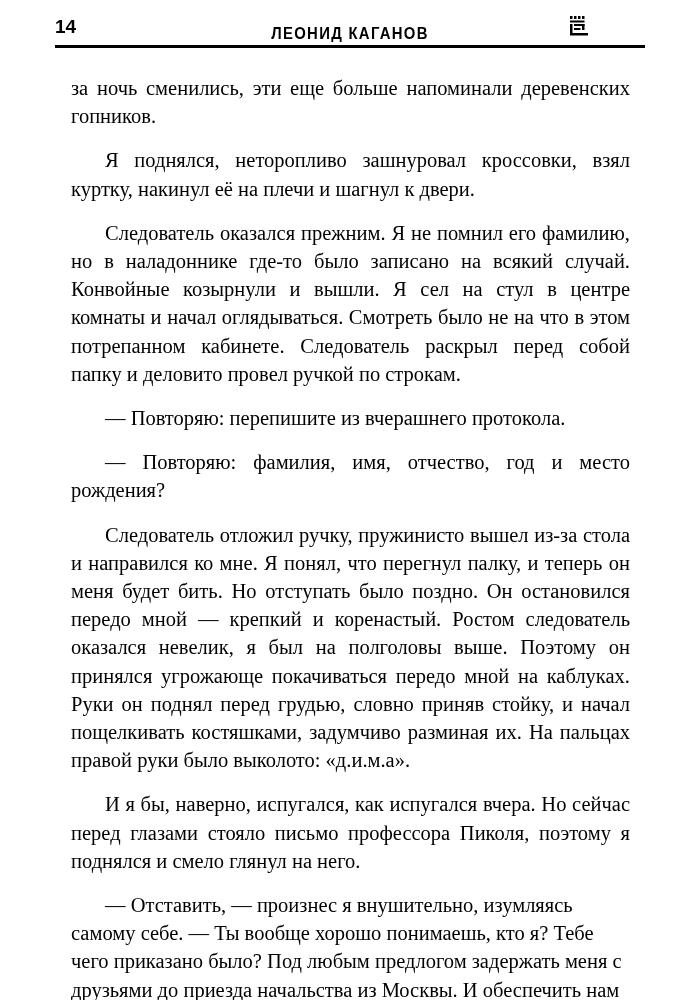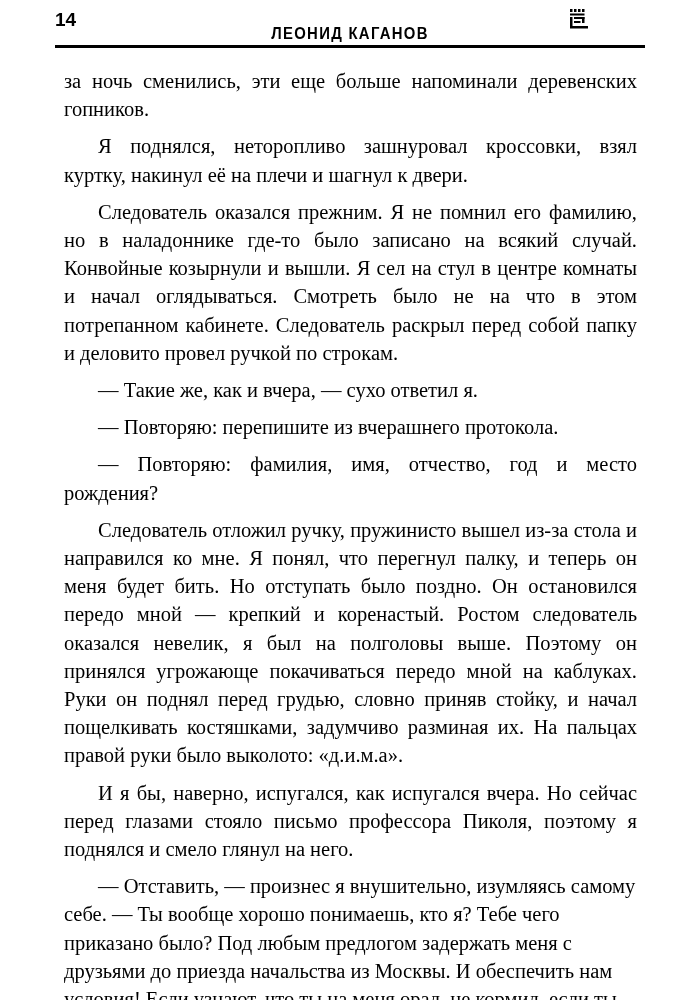--- a/index.html
+++ b/index.html
@@ -29,21 +29,21 @@
   .running-head {
     position: absolute;
     left: 55px;
     top: 18px;
     width: 590px;
     height: 30px;
     display: flex;
     align-items: flex-end;
     justify-content: space-between;
     border-bottom: 3px solid #000;
-    padding-bottom: 15px;
+    padding-bottom: 8px;
     box-sizing: border-box;
   }
   .folio {
     font-family: "Liberation Sans", "DejaVu Sans", sans-serif;
     font-weight: bold;
     font-size: 19px;
     line-height: 20px;
     letter-spacing: 0px;
     flex: 0 0 auto;
   }
@@ -70,21 +70,21 @@
   .head-mark svg { display: block; }
 
   
   .body-text {
     position: absolute;
     left: 55px;
     top: 58px;
     width: 591px;
   }
   p {
-    margin: 9px;
+    margin: 16px;
     font-size: 20.5px;
     line-height: 28.2px;
     text-align: justify;
     text-justify: inter-word;
     text-indent: 34px;
     hyphens: manual;
     word-spacing: 0px;
   }
   p.no-indent { text-indent: 0; }
   p.dialog { text-indent: 34px; }
@@ -111,21 +111,20 @@
         <rect x="5" y="13" width="6.5" height="2" fill="#000"></rect>
         <rect x="1" y="18" width="18" height="2.5" fill="#000"></rect>
       </svg>
     </span>
   </div>
 
   <div class="body-text">
     <p class="no-indent">за ночь сменились, эти еще больше напоминали деревенских гопников.</p>
     <p>Я поднялся, неторопливо зашнуровал кроссовки, взял куртку, накинул её на плечи и шагнул к двери.</p>
     <p>Следователь оказался прежним. Я не помнил его фамилию, но в наладоннике где-то было записано на всякий случай. Конвойные козырнули и вышли. Я сел на стул в центре комнаты и начал оглядываться. Смотреть было не на что в этом потрепанном кабинете. Следователь раскрыл перед собой папку и деловито провел ручкой по строкам.</p>
-    <p class="dialog">— Такие же, как и вчера, — сухо ответил я.</p>
     <p class="dialog">— Повторяю: перепишите из вчерашнего протокола.</p>
     <p class="dialog">— Повторяю: фамилия, имя, отчество, год и место рождения?</p>
     <p>Следователь отложил ручку, пружинисто вышел из-за стола и направился ко мне. Я понял, что перегнул палку, и теперь он меня будет бить. Но отступать было поздно. Он остановился передо мной — крепкий и коренастый. Ростом следователь оказался невелик, я был на полголовы выше. Поэтому он принялся угрожающе покачиваться передо мной на каблуках. Руки он поднял перед грудью, словно приняв стойку, и начал пощелкивать костяшками, задумчиво разминая их. На пальцах правой руки было выколото: «д.и.м.а».</p>
     <p>И я бы, наверно, испугался, как испугался вчера. Но сейчас перед глазами стояло письмо профессора Пиколя, поэтому я поднялся и смело глянул на него.</p>
     <p class="dialog">— Отставить, — произнес я внушительно, изумляясь самому себе. — Ты вообще хорошо понимаешь, кто я? Тебе чего приказано было? Под любым предлогом задержать меня с друзьями до приезда начальства из Москвы. И обеспечить нам условия! Если узнают, что ты на меня орал, не кормил, если ты посмеешь меня ударить — пойдешь под суд. А если пришельцы узнают, что меня арестовали, они тебя вместе с твоей ментовкой грохнут ядерным лучом, понял?</p>
   </div>
 
 </div>
 
 </body></html>

